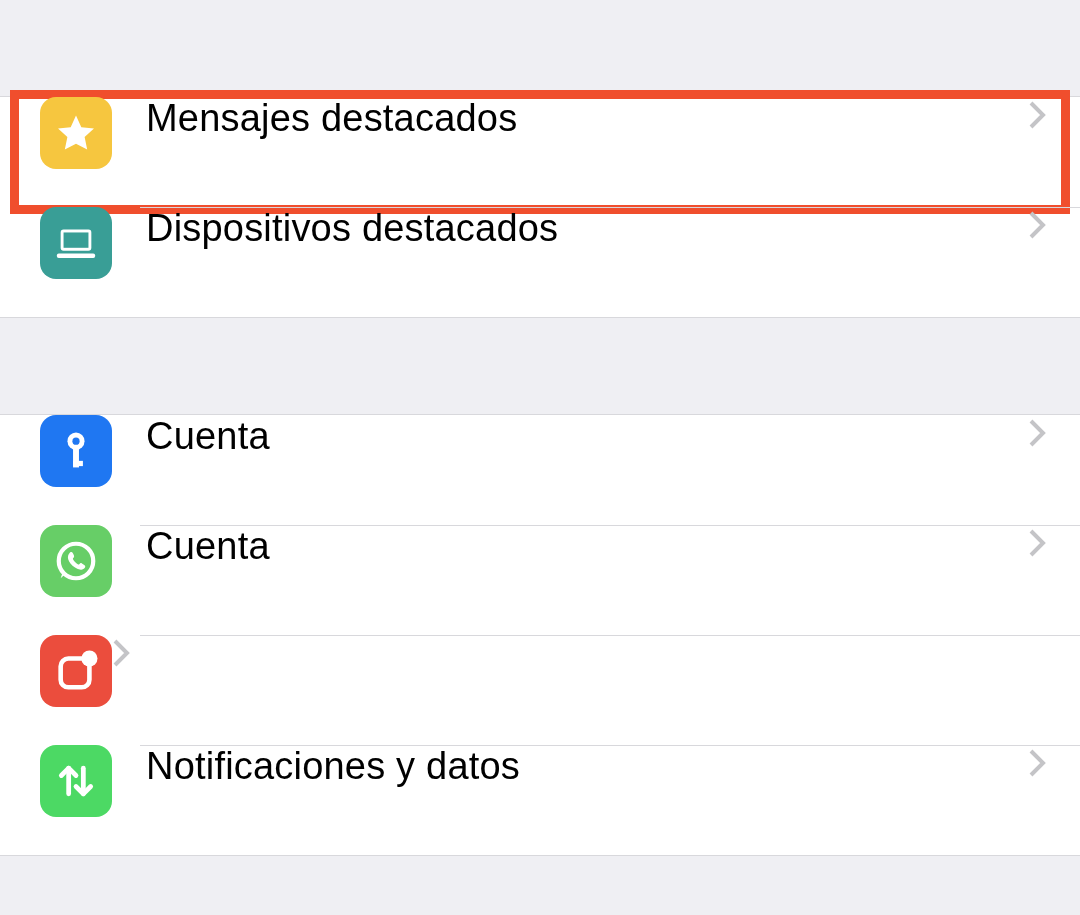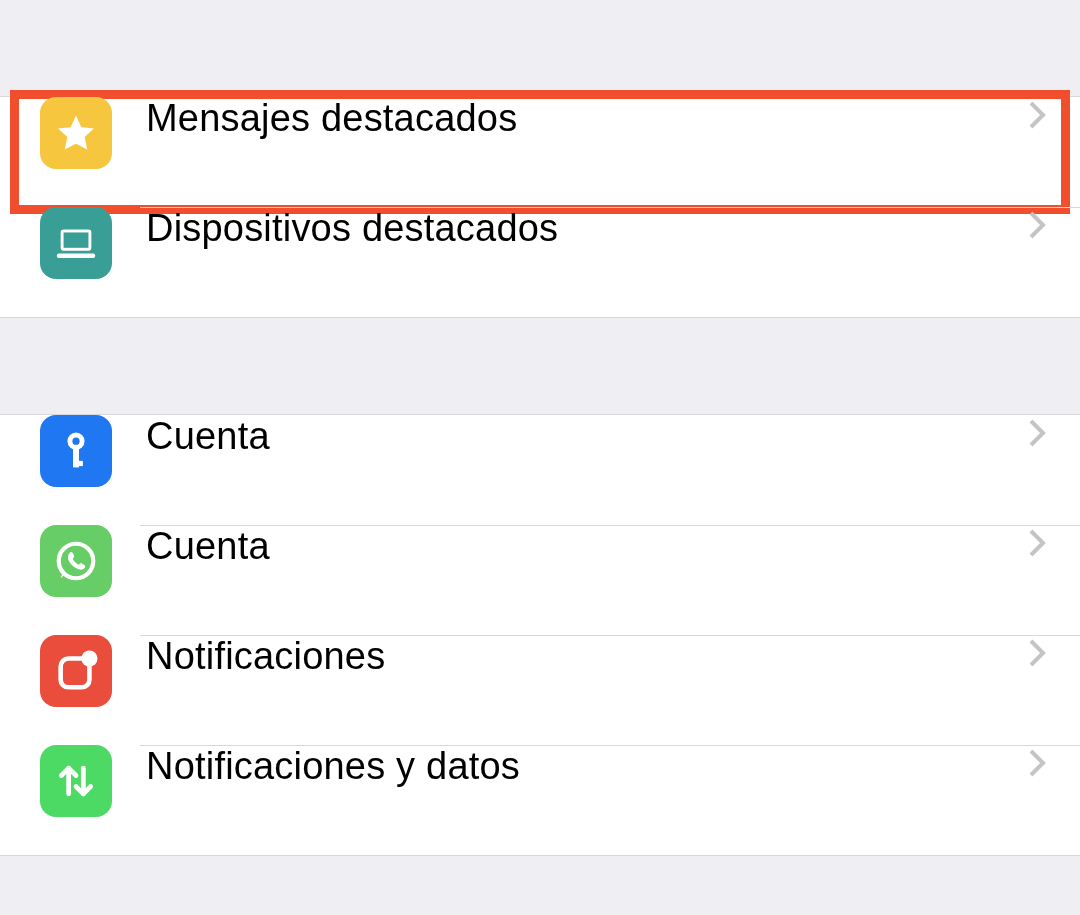--- a/index.html
+++ b/index.html
@@ -150,21 +150,20 @@
     </span>
   </div>
 
   <div class="row">
     <div class="icon-box bg-red">
       <svg width="46" height="46" viewBox="0 0 24 24">
           <rect x="4" y="5.5" width="15" height="15" rx="4" fill="none" stroke="#ffffff" stroke-width="2.4"></rect>
           <circle cx="19" cy="5.5" r="4.2" fill="#ffffff"></circle>
         </svg>
     </div>
-    <span class="label">Notificaciones</span>
     <span class="chevron">
       <svg width="18" height="30" viewBox="0 0 18 30">
           <polyline points="3,3 15,15 3,27"></polyline>
         </svg>
     </span>
   </div>
 
   <div class="row">
     <div class="icon-box bg-green2">
       <svg width="44" height="44" viewBox="0 0 24 24" fill="none" stroke="#ffffff" stroke-width="2.6" stroke-linecap="round" stroke-linejoin="round">

